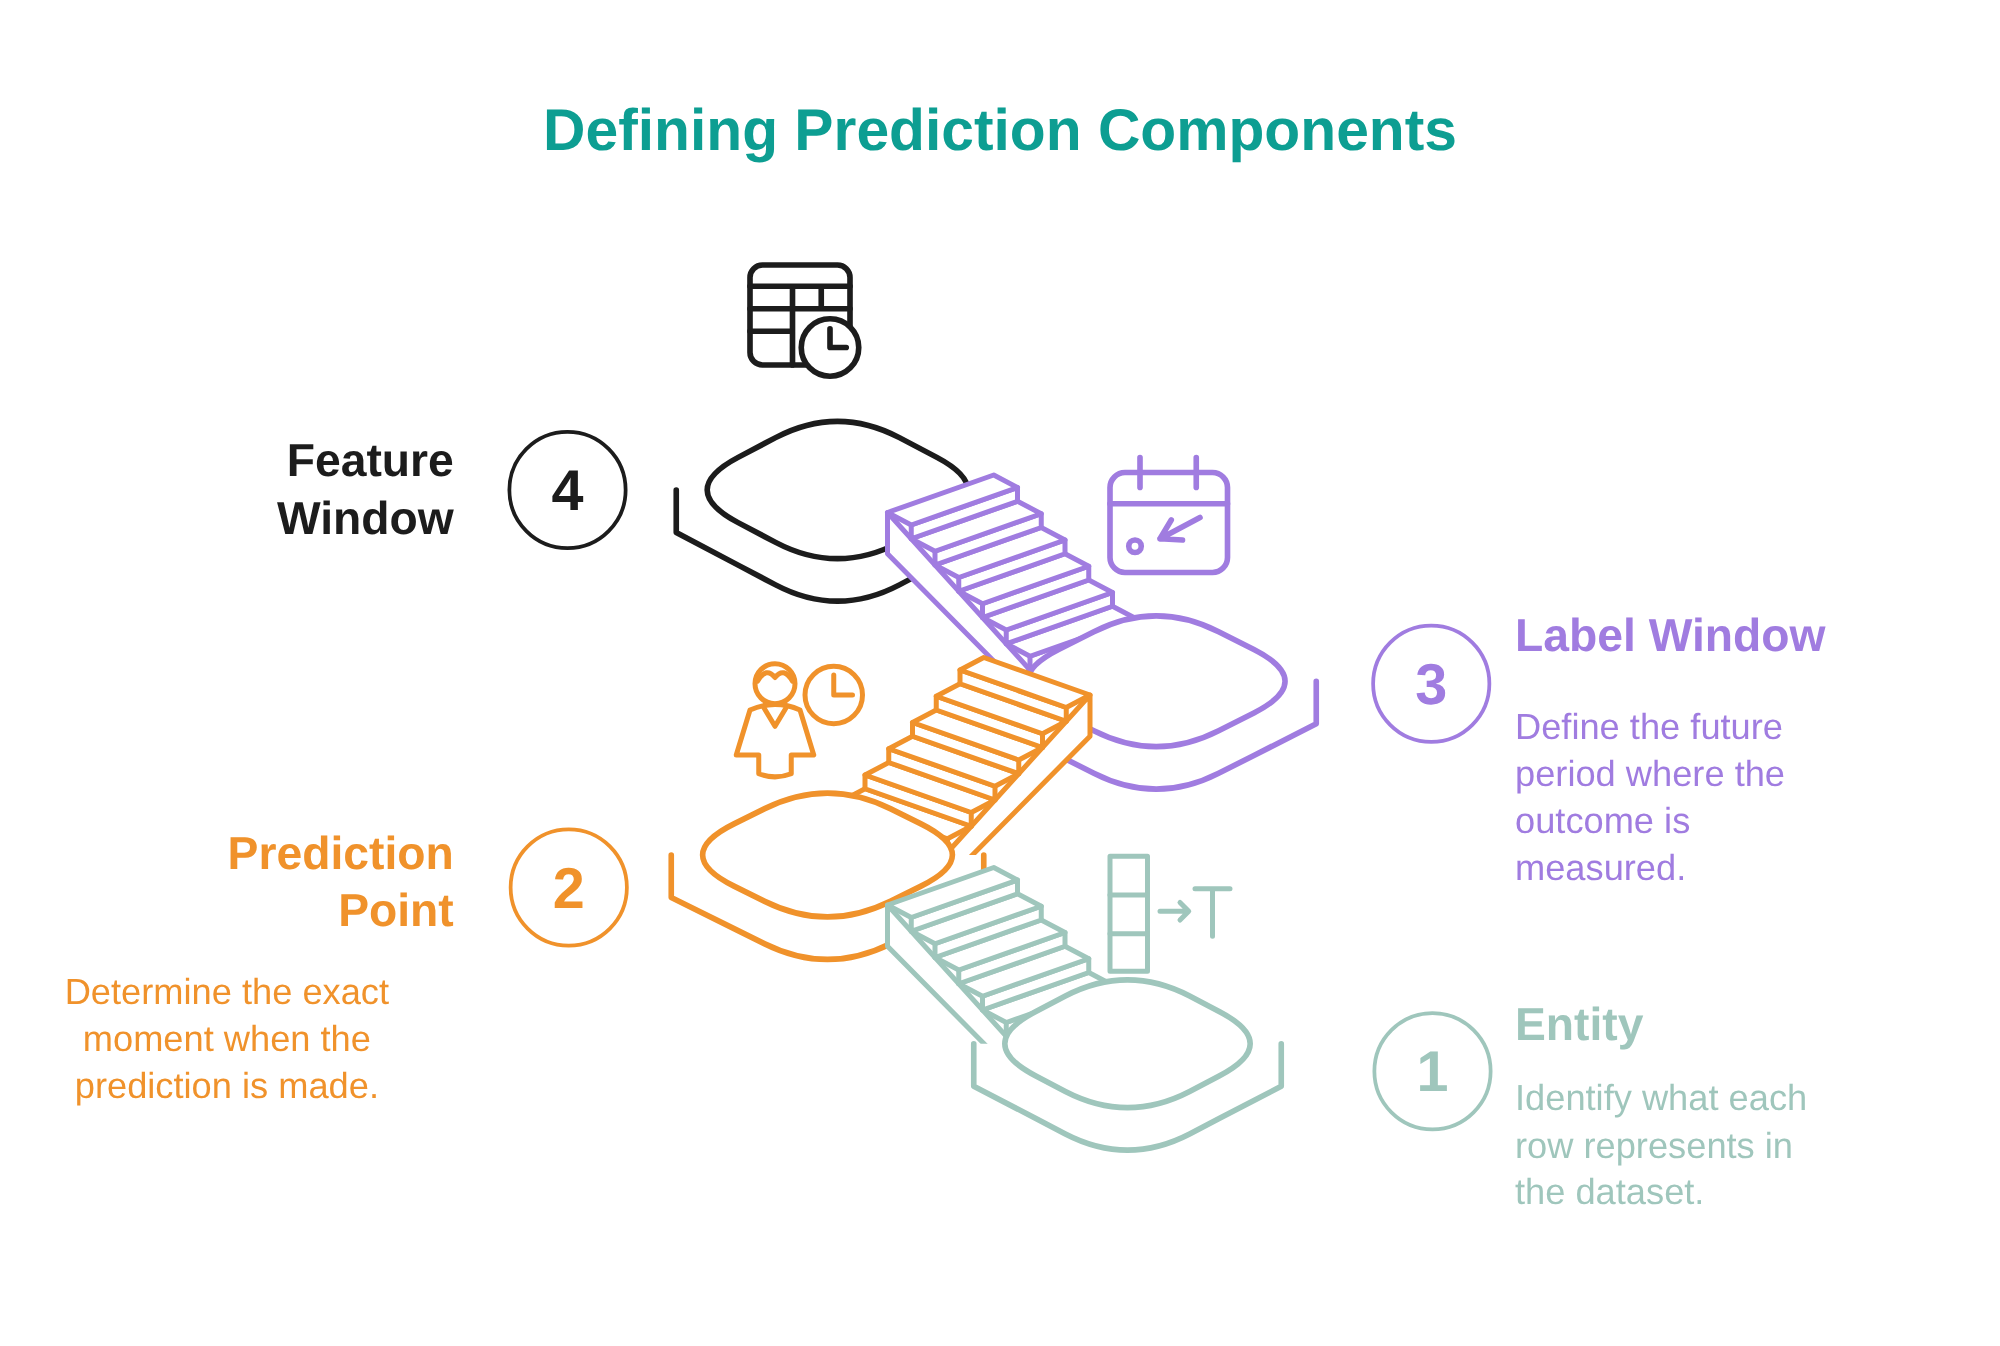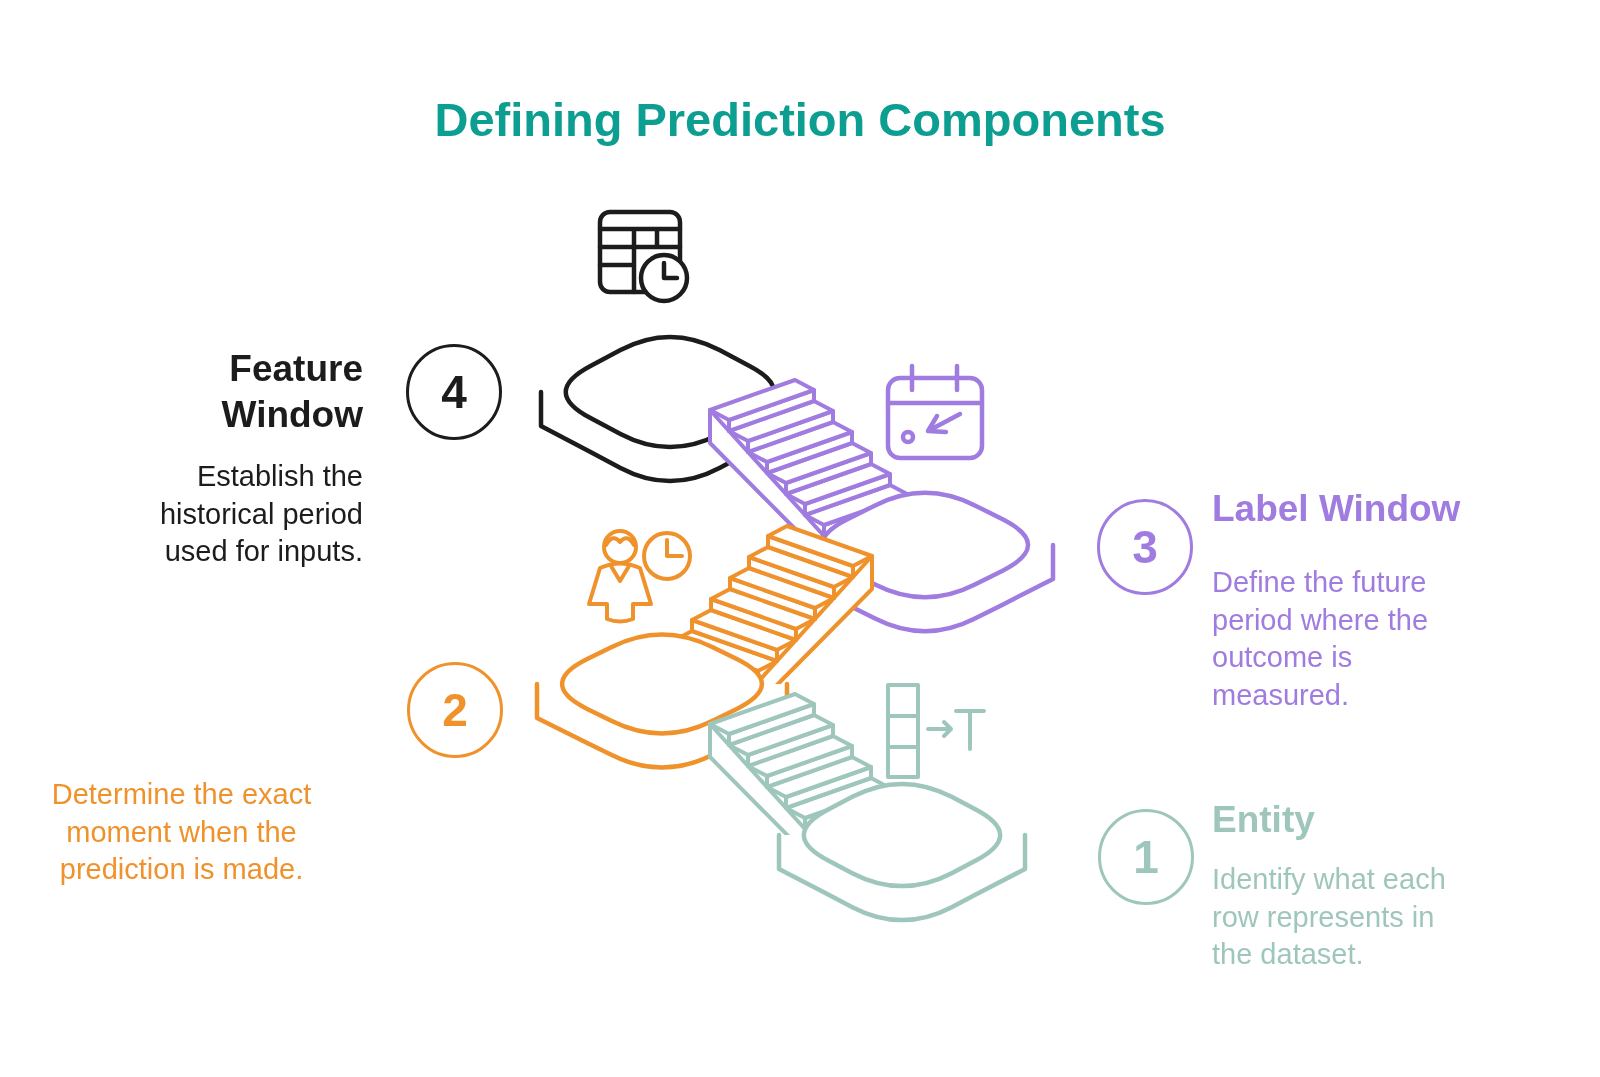--- a/index.html
+++ b/index.html
@@ -2,21 +2,21 @@
 <html><head>
 <meta charset="utf-8">
 <style>
   html,body{margin:0;padding:0;background:#ffffff;}
   .canvas{
     position:relative;width:1600px;height:1077px;background:#ffffff;overflow:hidden;
     font-family:"Liberation Sans", sans-serif;
   }
   .abs{position:absolute;}
   .page-title{
-    left:0;top:92px;width:100%;text-align:center;
+    left:0;top:76px;width:100%;text-align:center;
     font-weight:700;font-size:47px;line-height:56px;margin:0;
   }
   .block-left{left:0;width:363px;text-align:right;}
   .block-right{left:1212px;width:420px;text-align:left;}
   .step-name{font-weight:700;font-size:37px;line-height:46px;white-space:pre-line;}
   .step-desc{font-size:29px;line-height:37.5px;white-space:pre-line;}
   .num-circle{
     width:96px;height:96px;border-radius:50%;border:3.5px solid currentColor;
     box-sizing:border-box;display:flex;align-items:center;justify-content:center;
     font-weight:700;font-size:46px;background:#ffffff;
@@ -121,24 +121,23 @@
   </div>
   <div class="abs num-circle" style="left: 1097px; top: 499px; color: rgb(160, 124, 224);">
     <span>3</span>
   </div>
   <div class="abs num-circle" style="left: 1098px; top: 809px; color: rgb(159, 198, 188);">
     <span>1</span>
   </div>
 
   <div class="abs step-name block-left" style="top: 346px; color: rgb(28, 28, 28);">Feature
 Window</div>
-  <div class="abs step-desc block-left" style="top: 458px; color: rgb(28, 28, 28);">Establish the
-historical period
-used for inputs.</div>
 
+  <div class="abs step-name block-left" style="top: 660px; color: rgb(240, 146, 43);">Prediction
+Point</div>
   <div class="abs step-desc block-left" style="top: 776px; color: rgb(240, 146, 43); text-align: center;">Determine the exact
 moment when the
 prediction is made.</div>
 
   <div class="abs step-name block-right" style="top: 486px; color: rgb(160, 124, 224);">Label Window</div>
   <div class="abs step-desc block-right" style="top: 564px; color: rgb(160, 124, 224);">Define the future
 period where the
 outcome is
 measured.</div>
 

